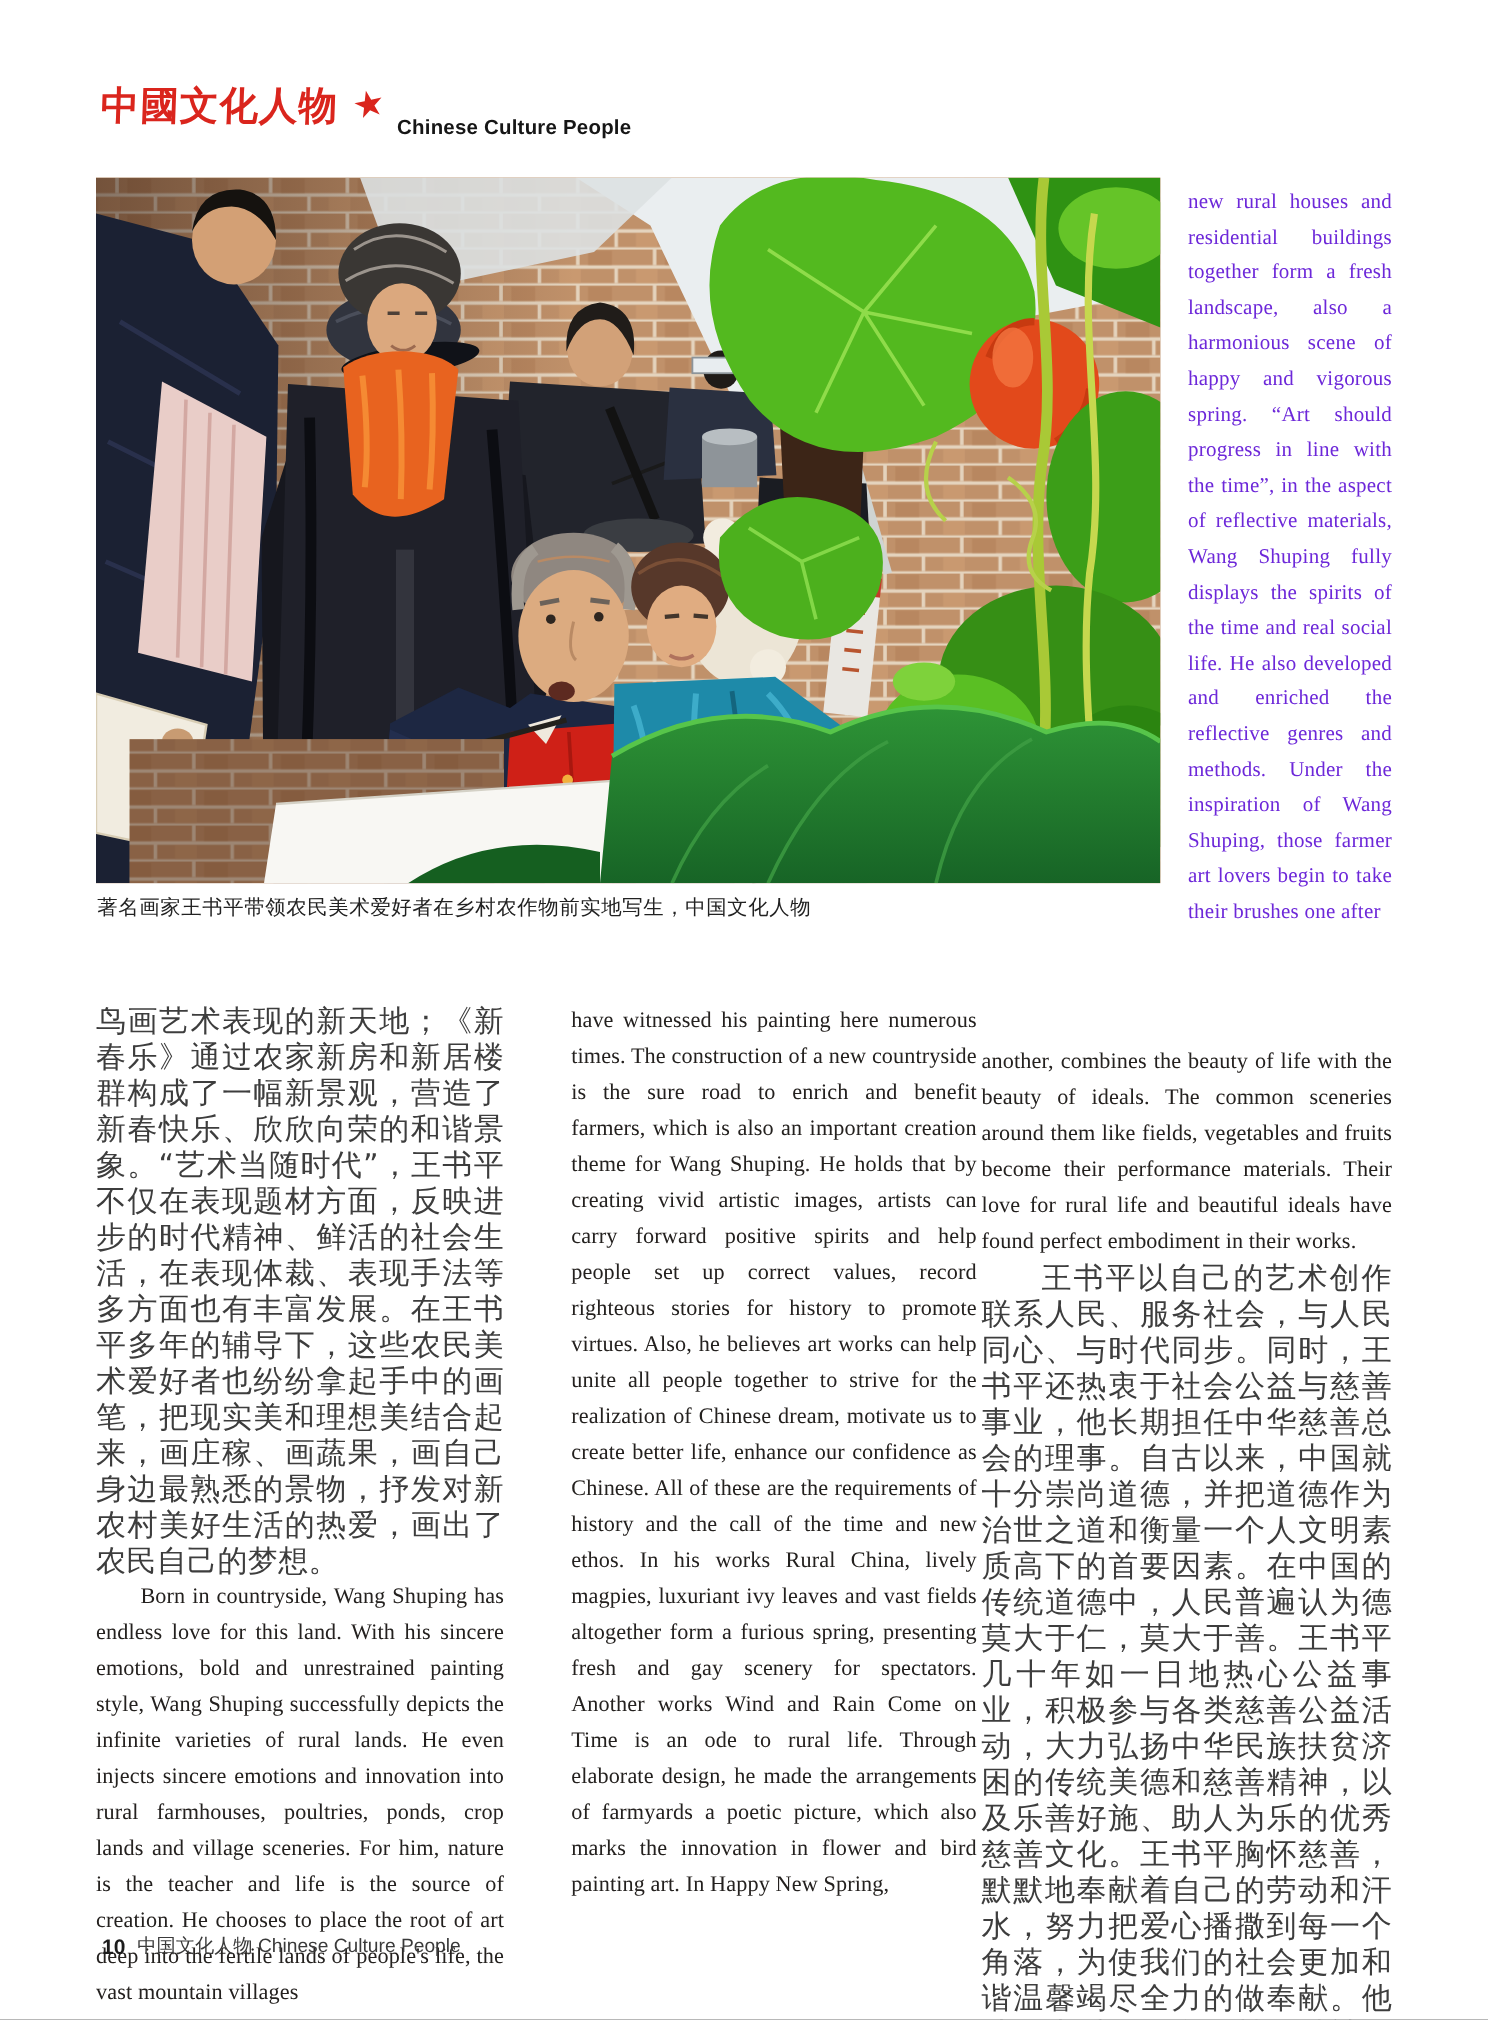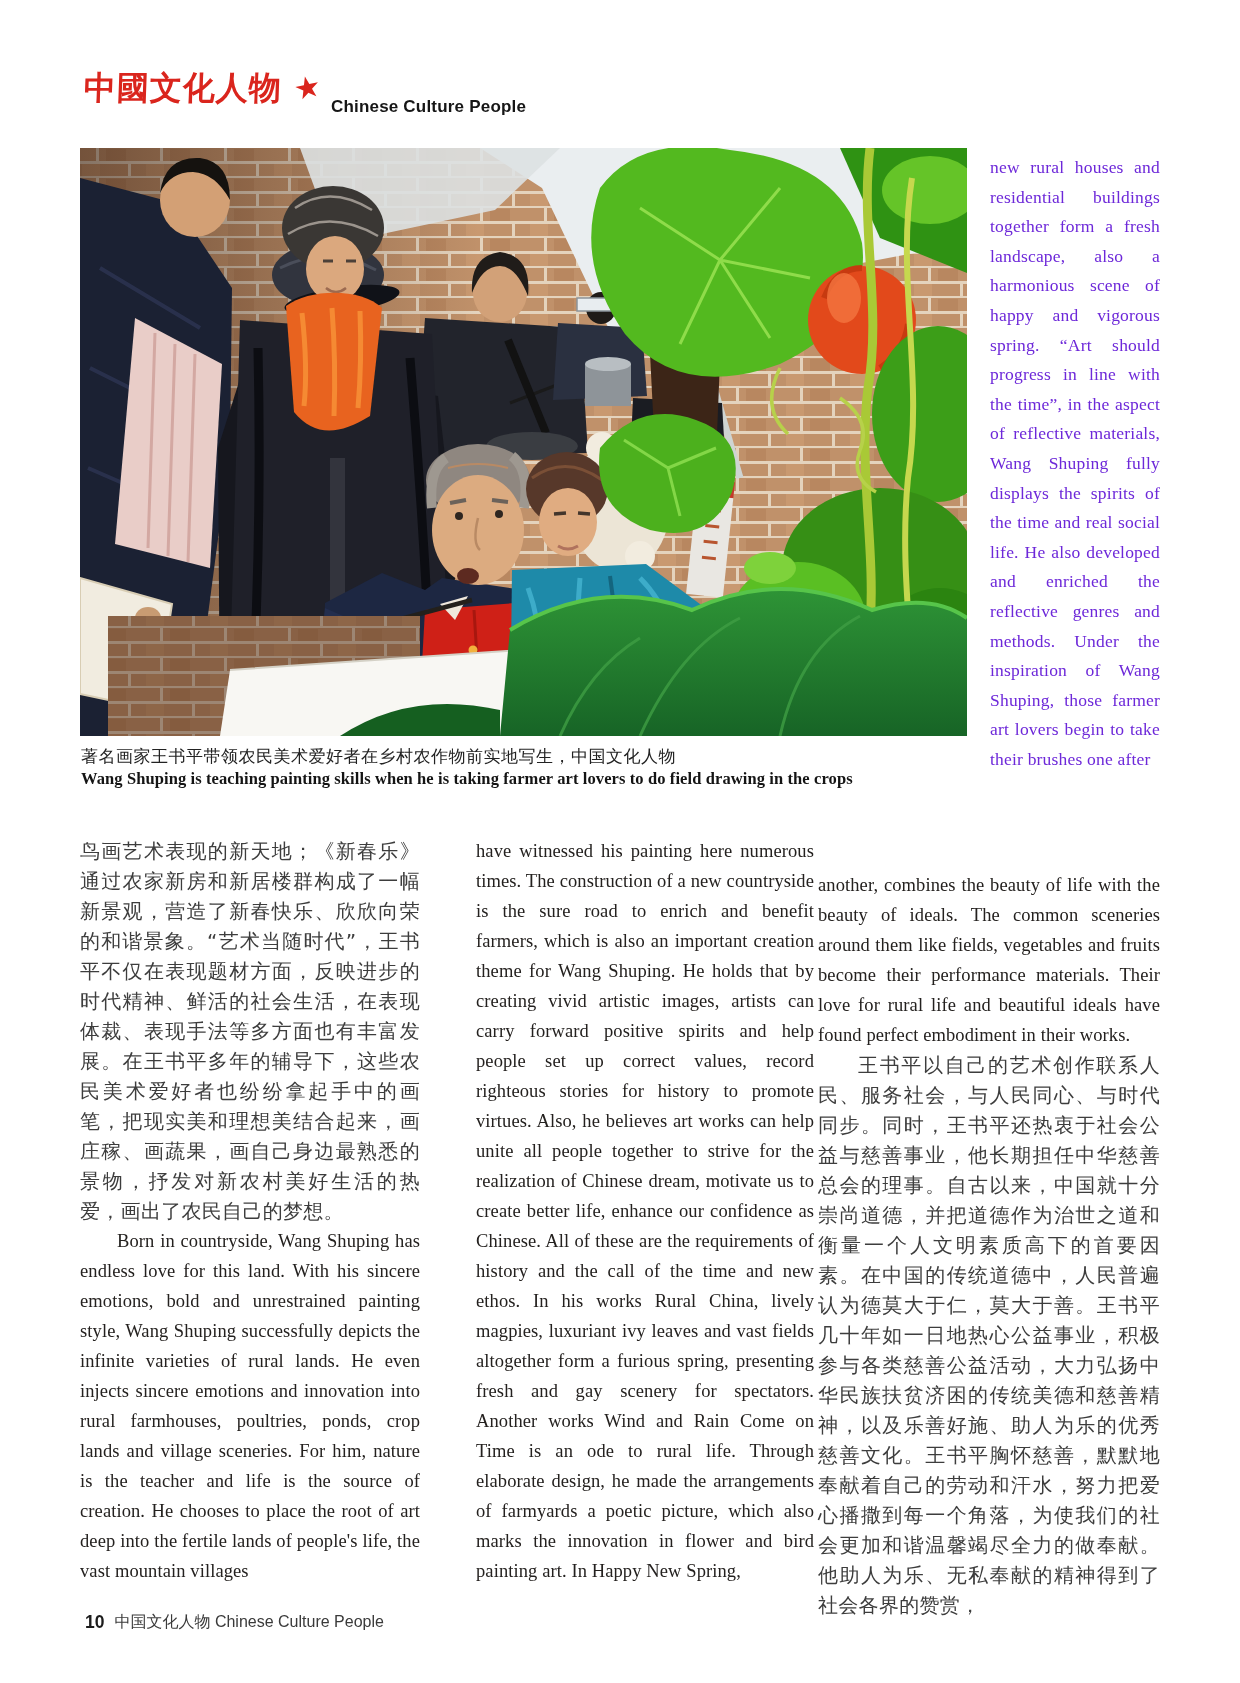--- a/index.html
+++ b/index.html
@@ -44,21 +44,21 @@
   .caption-en {
     position:absolute; left:81px; top:769px; width:840px;
     font-size:16.5px; font-weight:600; color:#141414; letter-spacing:0.1px;
   }
 
   
   .col { position:absolute; top:836px; width:340px; text-align:justify; }
   .col p { margin:0; }
   .col .zh {
     font-family:"DejaVu Sans", sans-serif;
-    font-size:20px; line-height:30px; color:#3d3d3d; letter-spacing:0.3px;
+    font-size:25px; line-height:30px; color:#3d3d3d; letter-spacing:0.3px;
   }
   .col .en {
     font-family:"Liberation Serif", serif;
     font-size:18.5px; line-height:30px; color:#24211f; letter-spacing:0.1px;
   }
   .indent { text-indent:2em; }
   .col1 { left:80px;  width:340px; }
   .col2 { left:476px; width:338px; }
   .col3 { left:818px; width:342px; top:870px; }
   .col3 .zh { margin-top:0; }
@@ -267,21 +267,20 @@
         <path d="M260,588 Q330,542 420,562 L420,588 Z" fill="#155f20"></path>
       </g>
     </svg>
   </div>
 
   <div class="sidebar-col">
     <p>new rural houses and residential buildings together form a fresh landscape, also a harmonious scene of happy and vigorous spring. “Art should progress in line with the time”, in the aspect of reflective materials, Wang Shuping fully displays the spirits of the time and real social life. He also developed and enriched the reflective genres and methods. Under the inspiration of Wang Shuping, those farmer art lovers begin to take their brushes one after</p>
   </div>
 
   <div class="caption-cn">著名画家王书平带领农民美术爱好者在乡村农作物前实地写生，中国文化人物</div>
-  <div class="caption-en">Wang Shuping is teaching painting skills when he is taking farmer art lovers to do field drawing in the crops</div>
 
   <div class="col col1">
     <p class="zh">鸟画艺术表现的新天地；《新春乐》通过农家新房和新居楼群构成了一幅新景观，营造了新春快乐、欣欣向荣的和谐景象。“艺术当随时代”，王书平不仅在表现题材方面，反映进步的时代精神、鲜活的社会生活，在表现体裁、表现手法等多方面也有丰富发展。在王书平多年的辅导下，这些农民美术爱好者也纷纷拿起手中的画笔，把现实美和理想美结合起来，画庄稼、画蔬果，画自己身边最熟悉的景物，抒发对新农村美好生活的热爱，画出了农民自己的梦想。</p>
     <p class="en indent">Born in countryside, Wang Shuping has endless love for this land. With his sincere emotions, bold and unrestrained painting style, Wang Shuping successfully depicts the infinite varieties of rural lands. He even injects sincere emotions and innovation into rural farmhouses, poultries, ponds, crop lands and village sceneries. For him, nature is the teacher and life is the source of creation. He chooses to place the root of art deep into the fertile lands of people's life, the vast mountain villages</p>
   </div>
 
   <div class="col col2">
     <p class="en">have witnessed his painting here numerous times. The construction of a new countryside is the sure road to enrich and benefit farmers, which is also an important creation theme for Wang Shuping. He holds that by creating vivid artistic images, artists can carry forward positive spirits and help people set up correct values, record righteous stories for history to promote virtues. Also, he believes art works can help unite all people together to strive for the realization of Chinese dream, motivate us to create better life, enhance our confidence as Chinese. All of these are the requirements of history and the call of the time and new ethos. In his works Rural China, lively magpies, luxuriant ivy leaves and vast fields altogether form a furious spring, presenting fresh and gay scenery for spectators. Another works Wind and Rain Come on Time is an ode to rural life. Through elaborate design, he made the arrangements of farmyards a poetic picture, which also marks the innovation in flower and bird painting art. In Happy New Spring,</p>
   </div>
 

